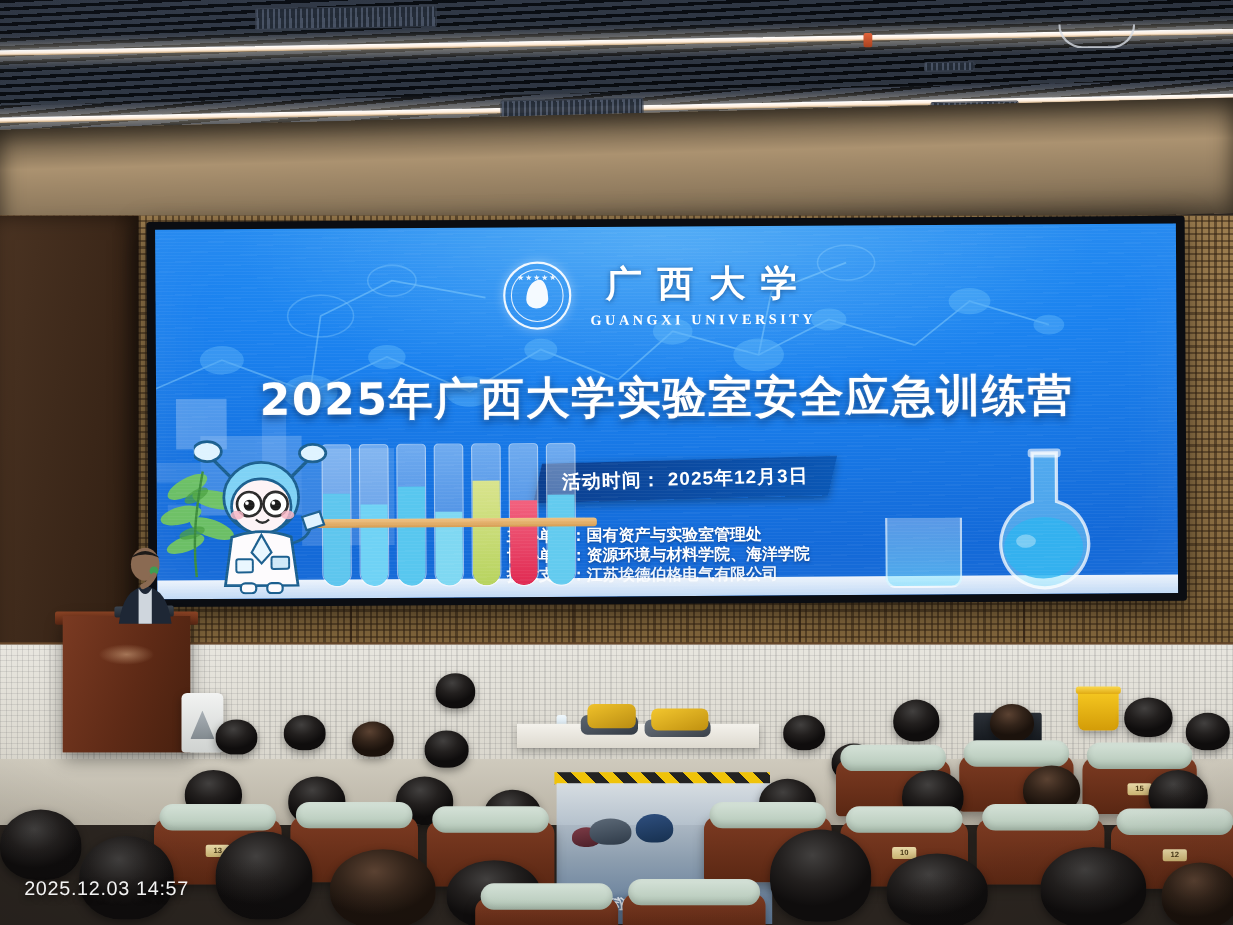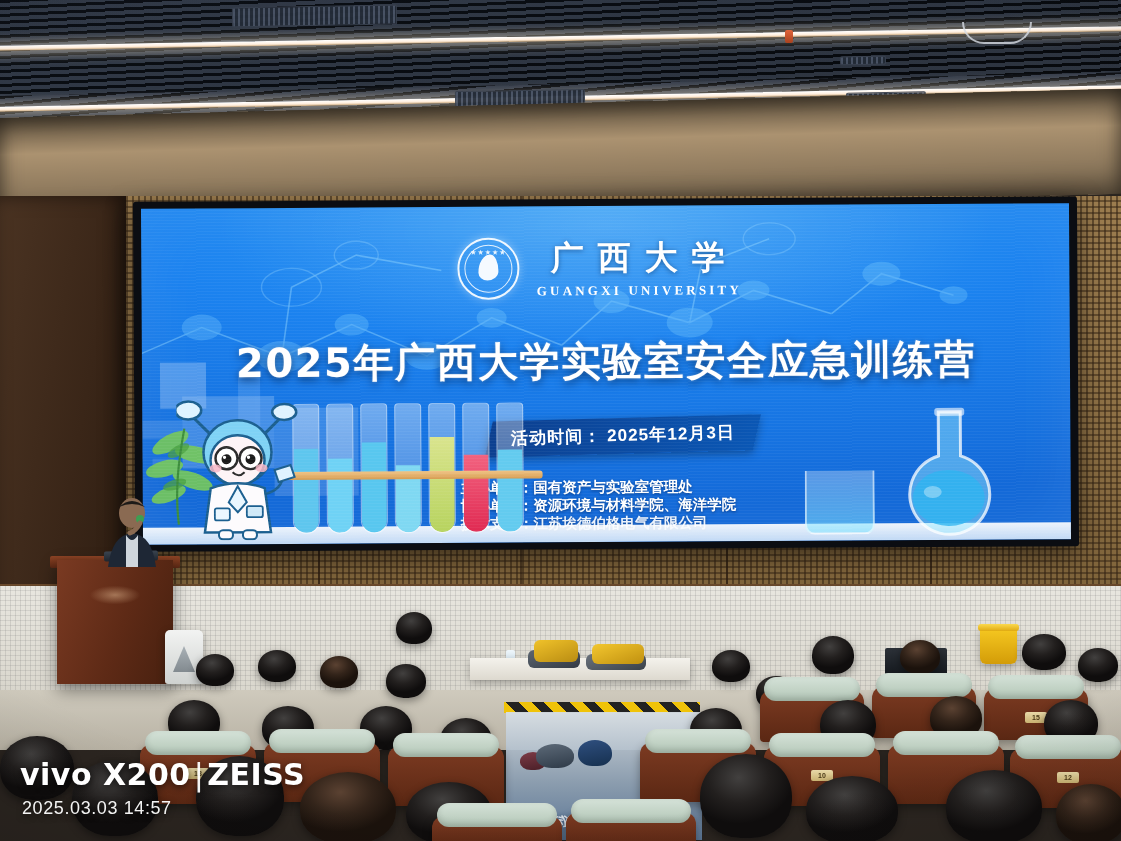--- a/index.html
+++ b/index.html
@@ -676,18 +676,15 @@
   <div class="head" style="left:700px; top:754px; width:92px; height:84px;"></div>
   <div class="head" style="left:806px; top:776px; width:92px; height:68px;"></div>
   <div class="head" style="left:946px; top:770px; width:96px; height:74px;"></div>
   <div class="head brown" style="left:1056px; top:784px; width:70px; height:60px;"></div>
 
   <div class="seat" style="left:432px; top:816px; width:130px; height:30px;"></div>
   <div class="seat" style="left:566px; top:812px; width:130px; height:34px;"></div>
 
   <div class="grade"></div>
 
-  <div class="wm-brand">
-    <span>vivo X200</span><span class="bar">|</span><span>ZEISS</span>
-  </div>
-  <div class="wm-time">2025.03.03 14:57</div>
+  <div class="wm-time">2025.12.03 14:57</div>
 
 </div>
 
 </body></html>

